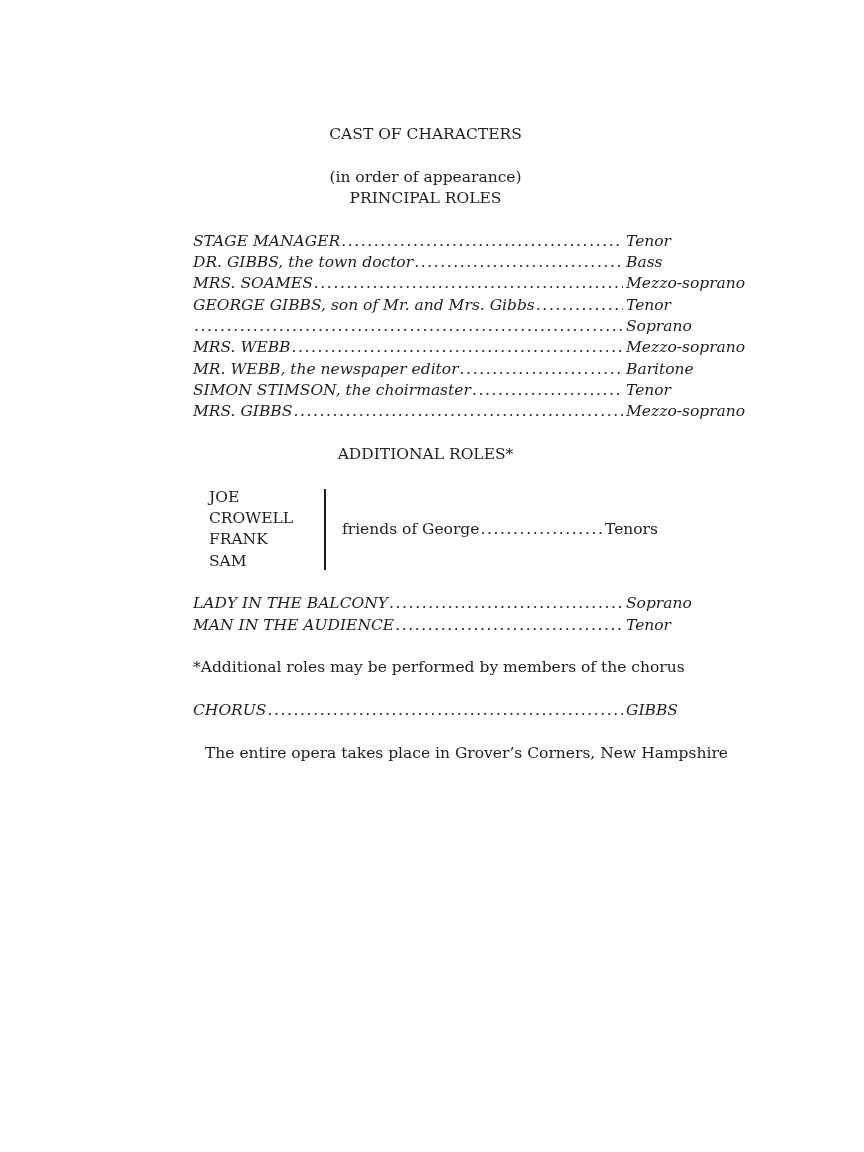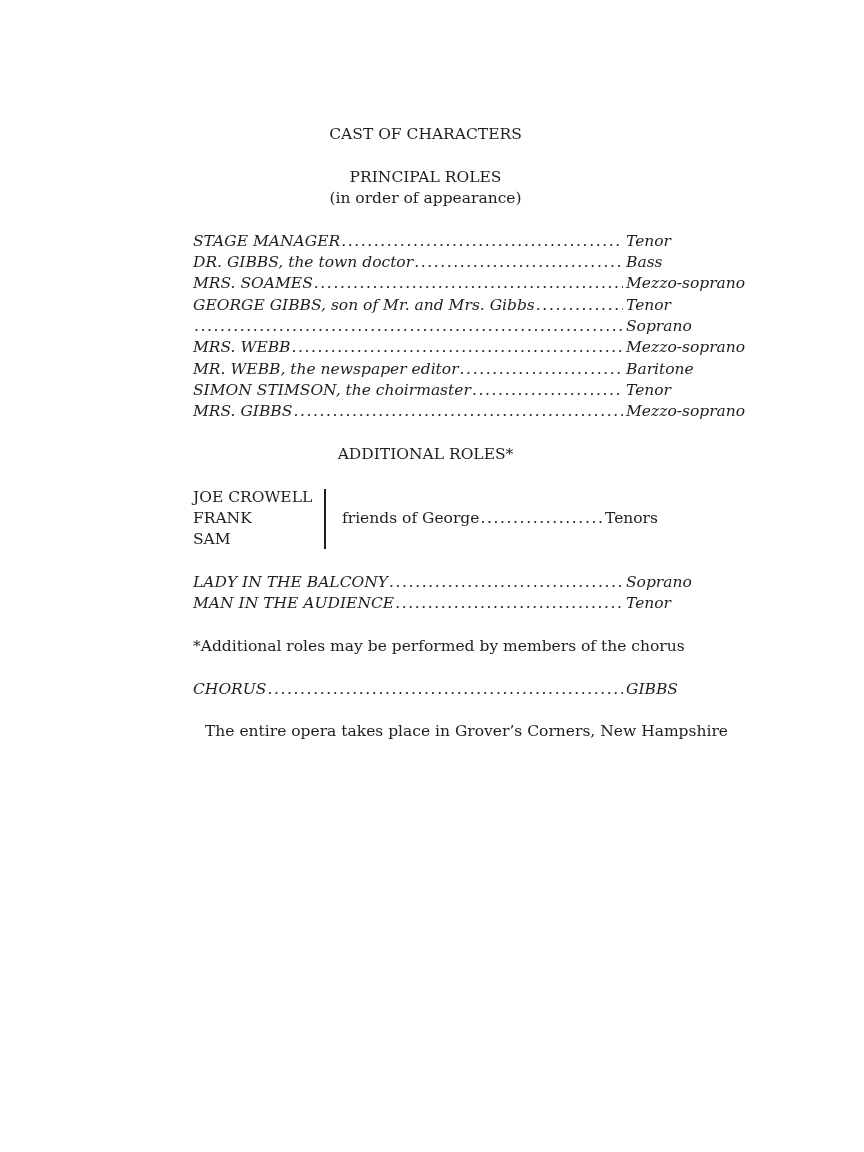--- a/index.html
+++ b/index.html
@@ -26,39 +26,39 @@
   .lead { display: flex; width: 430px; min-width: 430px; overflow: hidden; }
   .name { white-space: nowrap; }
   .dots {
     flex: 1;
     overflow: hidden;
     white-space: nowrap;
     letter-spacing: 1.6px;
     padding-left: 1px;
   }
   .voice { white-space: nowrap; padding-left: 3px; }
-  .group-row { display: flex; }
+  .group-row { display: flex; margin-left: 16px; }
   .group-names { width: 132px; }
   .group-bar { width: 2px; background: #1e1e1e; margin: 2px 0; }
   .group-desc { display: flex; align-items: center; padding-left: 16px; }
   .group-desc .lead { width: 260px; min-width: 260px; }
   .nowrap { white-space: nowrap; }
   .closing { padding-left: 12px; white-space: nowrap; }
 </style>
 </head>
 <body>
 
 <div class="page">
   <div class="doc">
 
     <div class="center">CAST OF CHARACTERS</div>
     <div class="sp"></div>
 
+    <div class="center">(in order of appearance)</div>
     <div class="center">PRINCIPAL ROLES</div>
-    <div class="center">(in order of appearance)</div>
     <div class="sp"></div>
 
     <div class="role-line">
       <span class="lead">
           <span class="name">STAGE MANAGER</span>
           <span class="dots">........................................................................................................................................</span>
         </span>
       <span class="voice">Tenor</span>
     </div>
     <div class="role-line">

